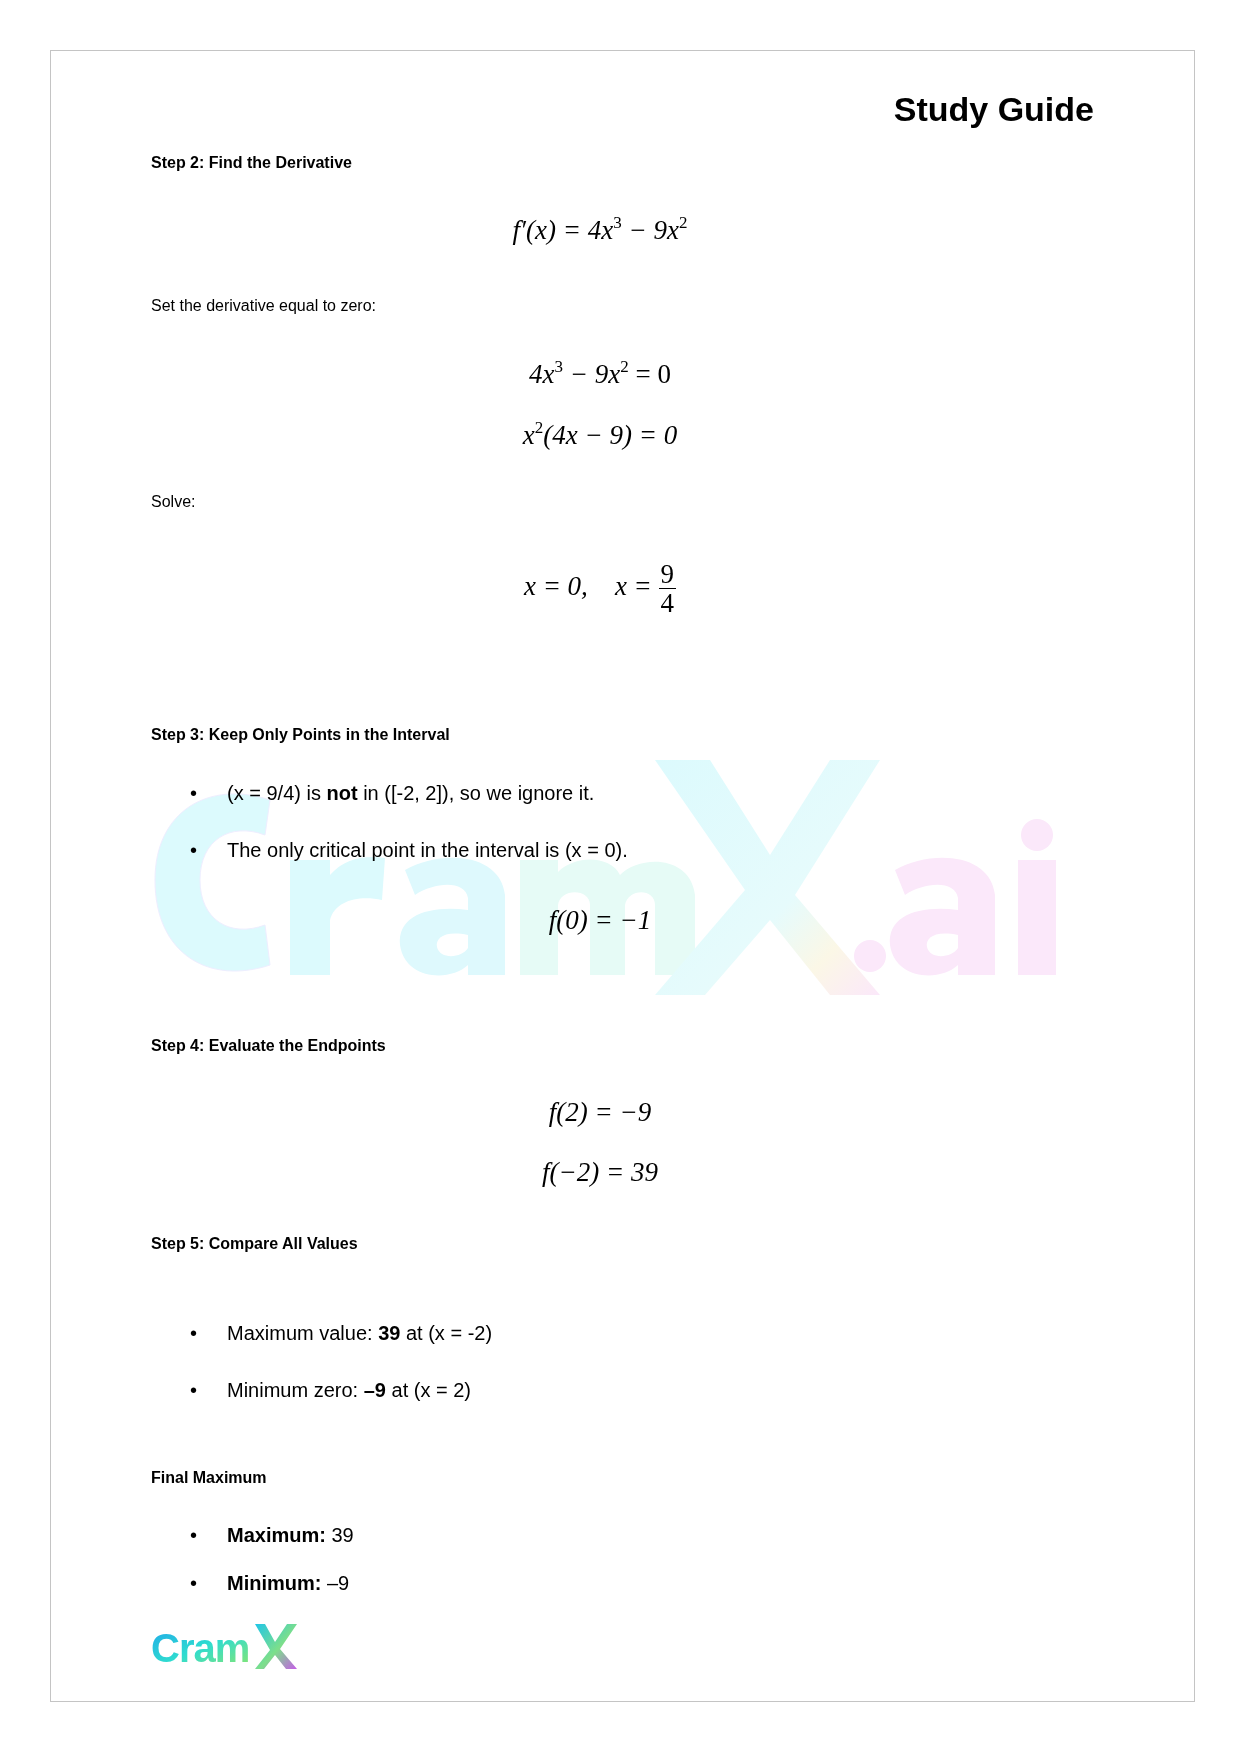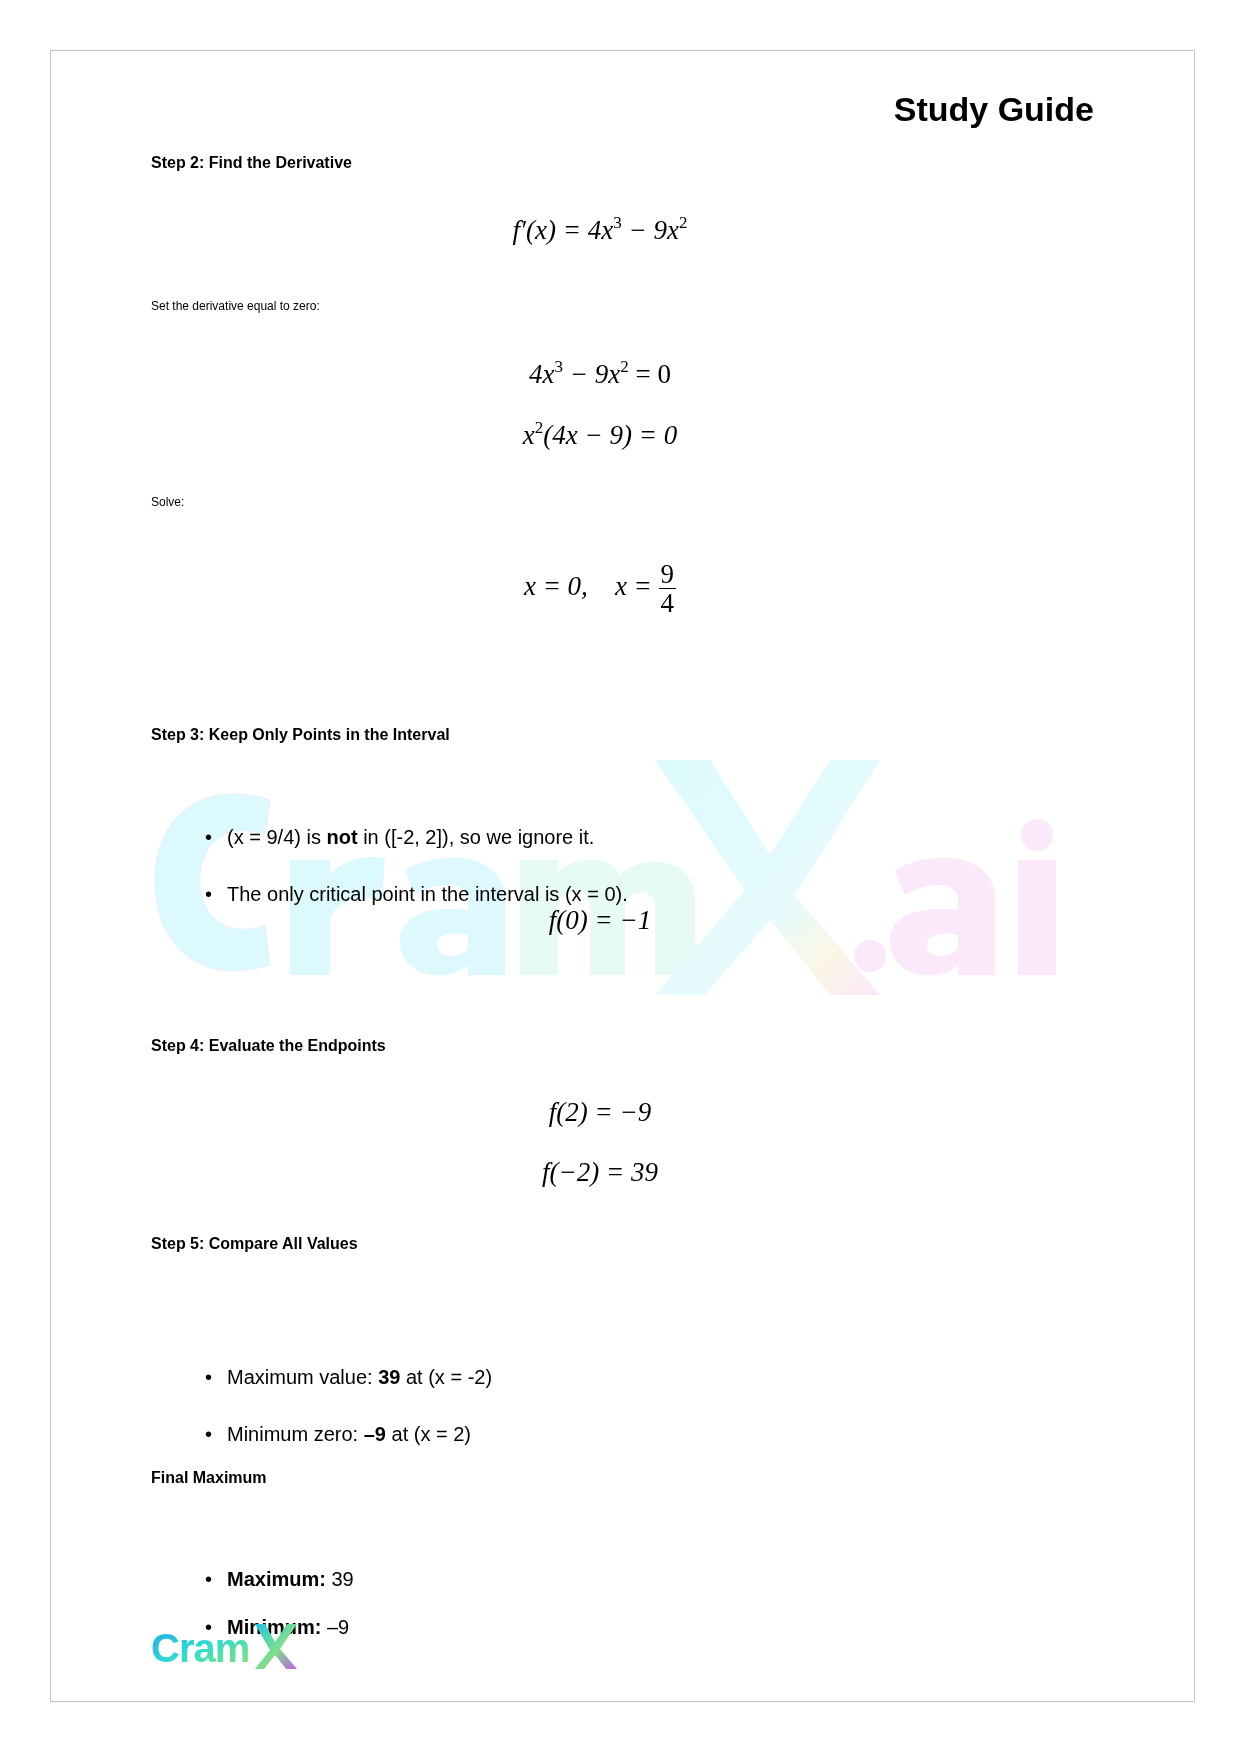--- a/index.html
+++ b/index.html
@@ -1,28 +1,28 @@
 <!DOCTYPE html>
 <html><head>
 <meta charset="utf-8">
 <style>
   html, body { margin: 0; padding: 0; background: #ffffff; }
   body { width: 1241px; height: 1754px; position: relative; overflow: hidden;
          font-family: "Liberation Sans", sans-serif; color: #000; }
   .page { position: absolute; left: 50px; top: 50px; width: 1145px; height: 1652px;
           border: 1px solid #c4c4c4; box-sizing: border-box; background: #fff; }
-  .abs { position: absolute; white-space: nowrap; text-align: center; }
+  .abs { position: absolute; white-space: nowrap; }
   .title { right: 147px; top: 89px; font-size: 34px; font-weight: bold; line-height: 40px; }
   .h { left: 151px; font-size: 16px; font-weight: bold; line-height: 24px; }
-  .p { left: 151px; font-size: 12px; line-height: 24px; }
+  .p { left: 151px; font-size: 16px; line-height: 24px; }
   .math { font-family: "Liberation Serif", "DejaVu Serif", serif; font-size: 27px; line-height: 32px;
           left: 0; width: 1200px; text-align: center; }
   .math i { font-style: italic; }
   .math sup { font-size: 17px; vertical-align: 11px; line-height: 0; }
-  .bullet { left: 190px; font-size: 20px; line-height: 24px; margin-top: 44px; }
+  .bullet { left: 190px; font-size: 20px; line-height: 24px; }
   .bullet .dot { display: inline-block; width: 37px; }
   .frac { display: inline-block; vertical-align: middle; text-align: center; line-height: 28px; }
   .frac span { display: block; }
   .frac .num { border-bottom: 1.5px solid #000; padding: 0 2px; }
   .watermark { position: absolute; left: 150px; top: 760px; width: 945px; height: 235px; pointer-events: none; }
   .logo { position: absolute; left: 151px; top: 1622px; width: 148px; height: 48px; }
 </style>
 </head>
 <body>
 

